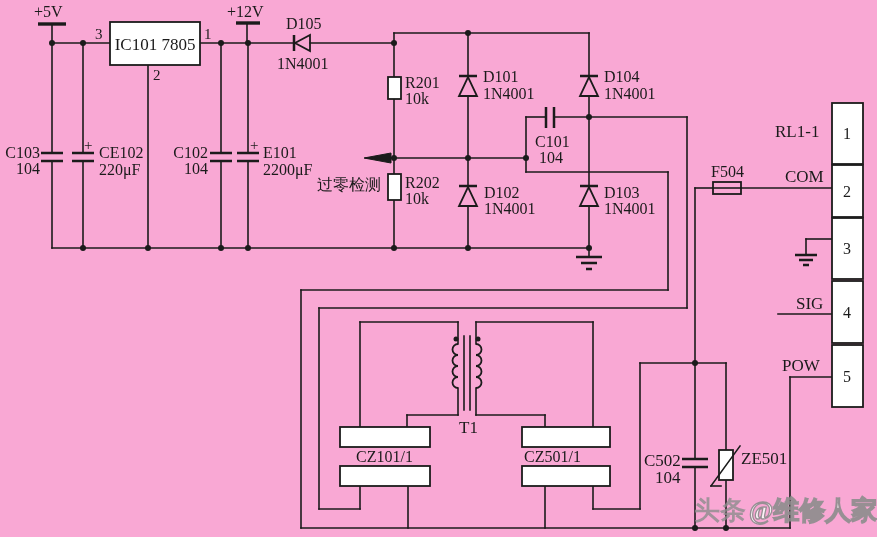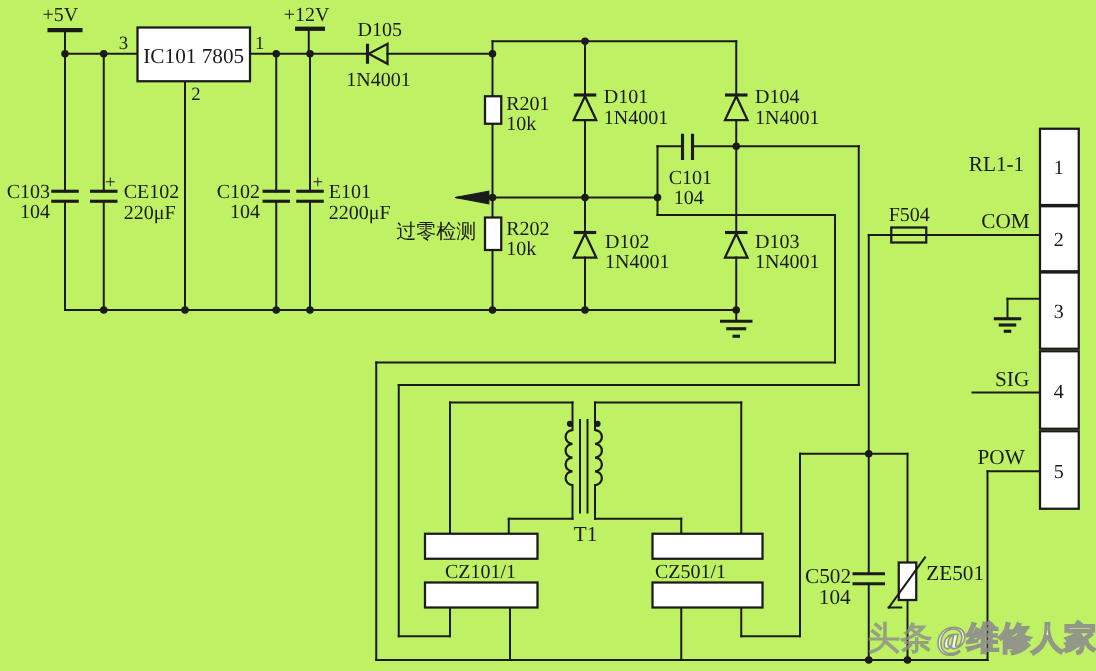--- a/index.html
+++ b/index.html
@@ -1,18 +1,18 @@
 <!DOCTYPE html>
 <html><head>
 <meta charset="utf-8">
 <style>
   html,body { margin:0; padding:0; background:#e8e8e8; }
   .canvas {
     position:relative; width:877px; height:537px;
-    background:#bef264; overflow:hidden;
+    background:#f9a8d4; overflow:hidden;
     font-family:"Liberation Serif","DejaVu Serif",serif;
   }
   svg { display:block; }
   svg text {
     font-family:"Liberation Serif","DejaVu Serif",serif;
     fill:#1b1b1b; font-size:16px;
   }
   .w    { stroke:#1b1b1b; stroke-width:1.6; fill:none; stroke-linecap:square; }
   .comp { stroke:#1b1b1b; stroke-width:1.8; fill:#ffffff; }
   .open { stroke:#1b1b1b; stroke-width:1.8; fill:none; }

